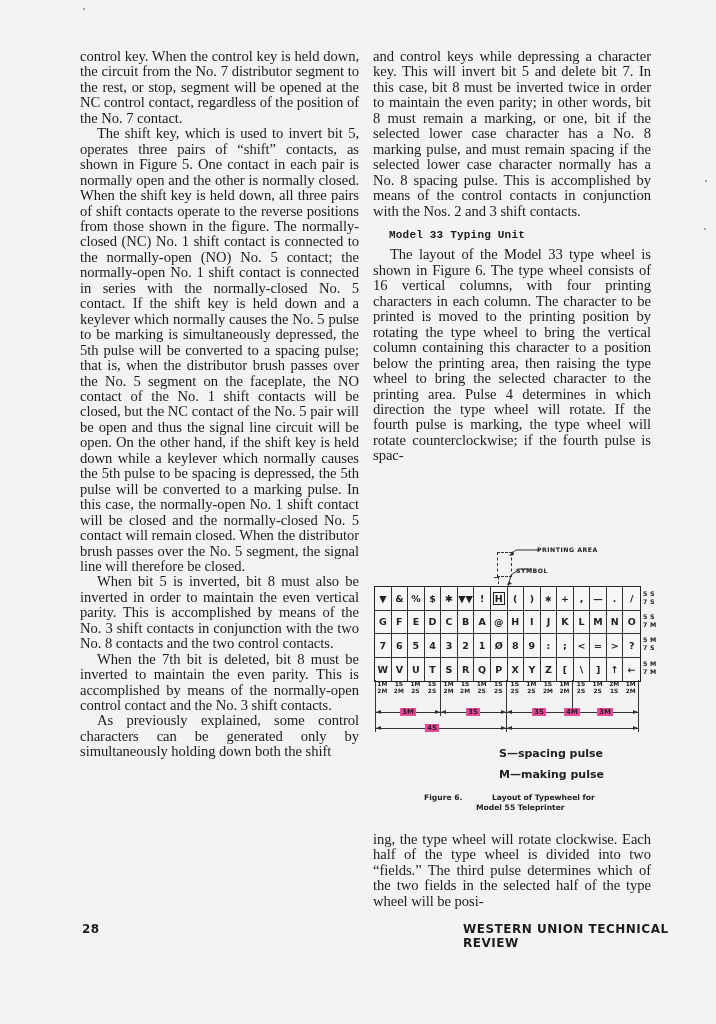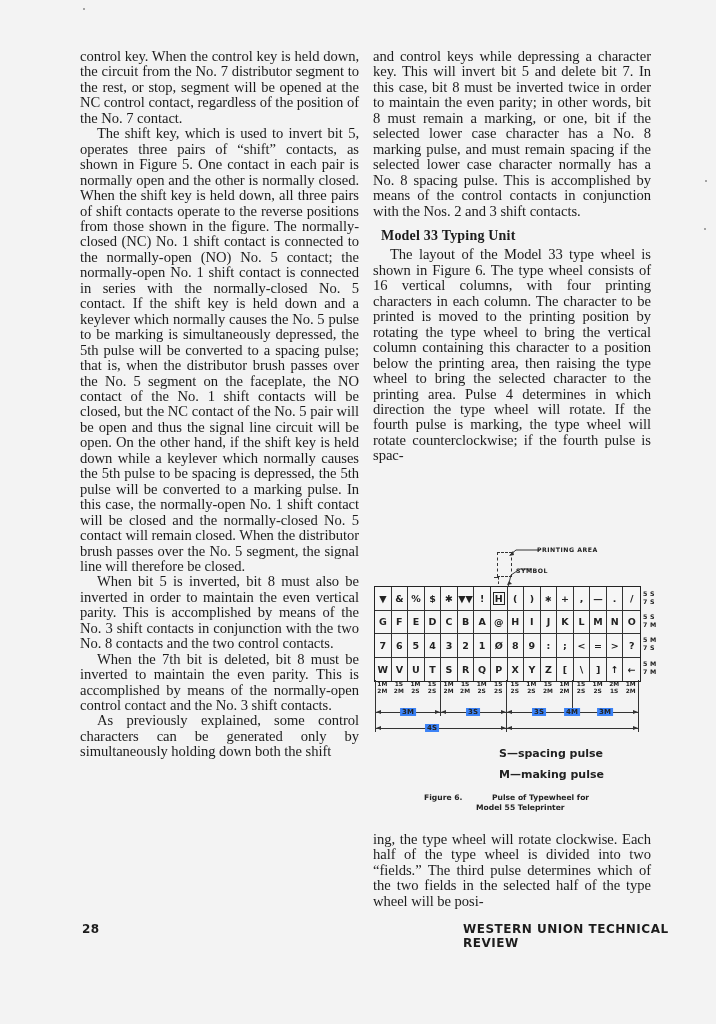--- a/index.html
+++ b/index.html
@@ -10,22 +10,22 @@
   .col {
     position:absolute; top:49px; width:279px;
     font-family:"Liberation Serif", serif; font-size:14.6px; line-height:15.45px;
     text-align:justify; letter-spacing:-0.05px;
   }
   .col.left { left:80px; }
   .col.right { left:373px; width:278px; }
   .col p { margin:0; text-indent:0; }
   .col p.ind { text-indent:17px; }
   .heading {
-    font-family:Liberation Serif, serif; font-weight:bold; font-size:14px;
-    margin:9px 0 4px 8px; letter-spacing:0.2px;
+    font-family:Liberation Mono, monospace; font-weight:bold; font-size:11px;
+    margin:9px 0 4px 16px; letter-spacing:0.2px;
   }
   .footer {
     position:absolute; top:922px; font-family:"DejaVu Sans", sans-serif; font-weight:bold;
     font-size:12px; letter-spacing:0.5px; color:#1c1c1c;
   }
   .footer.left { left:82px; }
   .footer.right { left:463px; }
 
   
   .figure { position:absolute; left:0; top:0; width:716px; height:1024px; pointer-events:none; }
@@ -54,21 +54,21 @@
     font-family:"DejaVu Sans", sans-serif; font-weight:bold; font-size:5.9px; line-height:7px;
     color:#222; text-align:center;
   }
   .codes div { position:relative; }
   .vtick { position:absolute; width:1px; background:#333; }
   .dim {
     position:absolute; height:1px; background:#333;
   }
   .dim-label {
     position:absolute; font-family:"DejaVu Sans", sans-serif; font-weight:bold; font-size:7px;
-    background:#3b82f6; padding:0 2px; color:#222; transform:translate(-50%, -50%);
+    background:#ec4899; padding:0 2px; color:#222; transform:translate(-50%, -50%);
   }
   .arrowL, .arrowR { position:absolute; width:0; height:0; border-top:2.5px solid transparent; border-bottom:2.5px solid transparent; }
   .arrowL { border-right:5px solid #333; }
   .arrowR { border-left:5px solid #333; }
   .annot {
     position:absolute; font-family:"DejaVu Sans", sans-serif; font-weight:bold; font-size:6.2px;
     letter-spacing:0.5px; color:#222;
   }
   .dashbox { position:absolute; border:1px dashed #333; }
   .legend {
@@ -425,19 +425,19 @@
     <div class="arrowR" style="left:501px;top:725.5px;"></div>
   <div class="arrowL" style="left:507px;top:725.5px;"></div>
     <div class="arrowR" style="left:633px;top:725.5px;"></div>
   <div class="dim-label" style="left:432px;top:728px;">4S</div>
   <div class="dim-label" style="left:572px;top:712px;">4M</div>
 
   <div class="legend" style="top:747px;">S—spacing pulse</div>
   <div class="legend" style="top:768px;">M—making pulse</div>
 
   <div class="caption">
-    <div><span class="num">Figure 6.</span><span>Pulse of Typewheel for</span></div>
+    <div><span class="num">Figure 6.</span><span>Layout of Typewheel for</span></div>
     <div class="t2">Model 55 Teleprinter</div>
   </div>
 </div>
 
 <div class="footer left">28</div>
 <div class="footer right">WESTERN UNION TECHNICAL REVIEW</div>
 
 </body></html>

